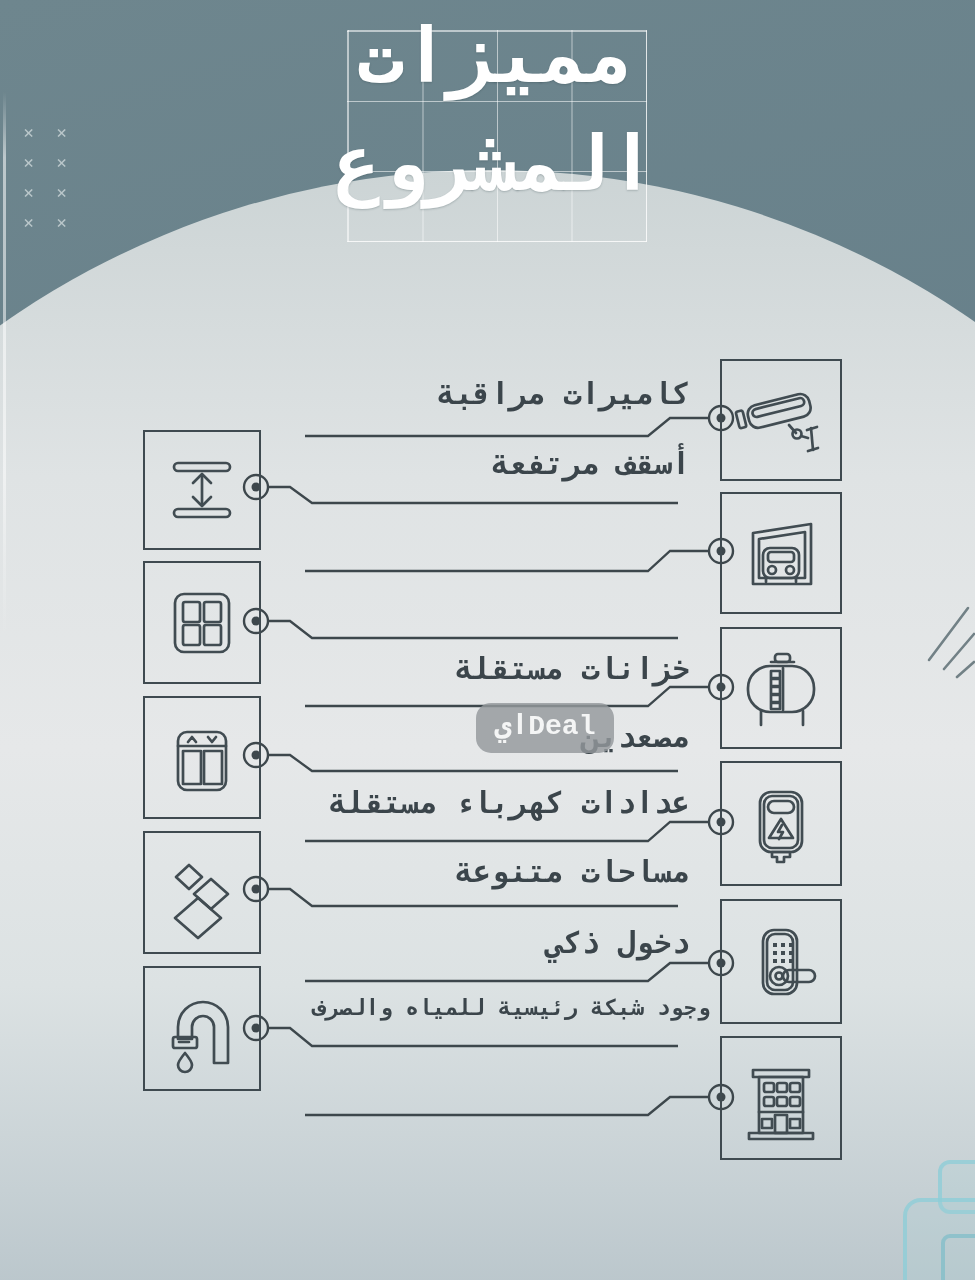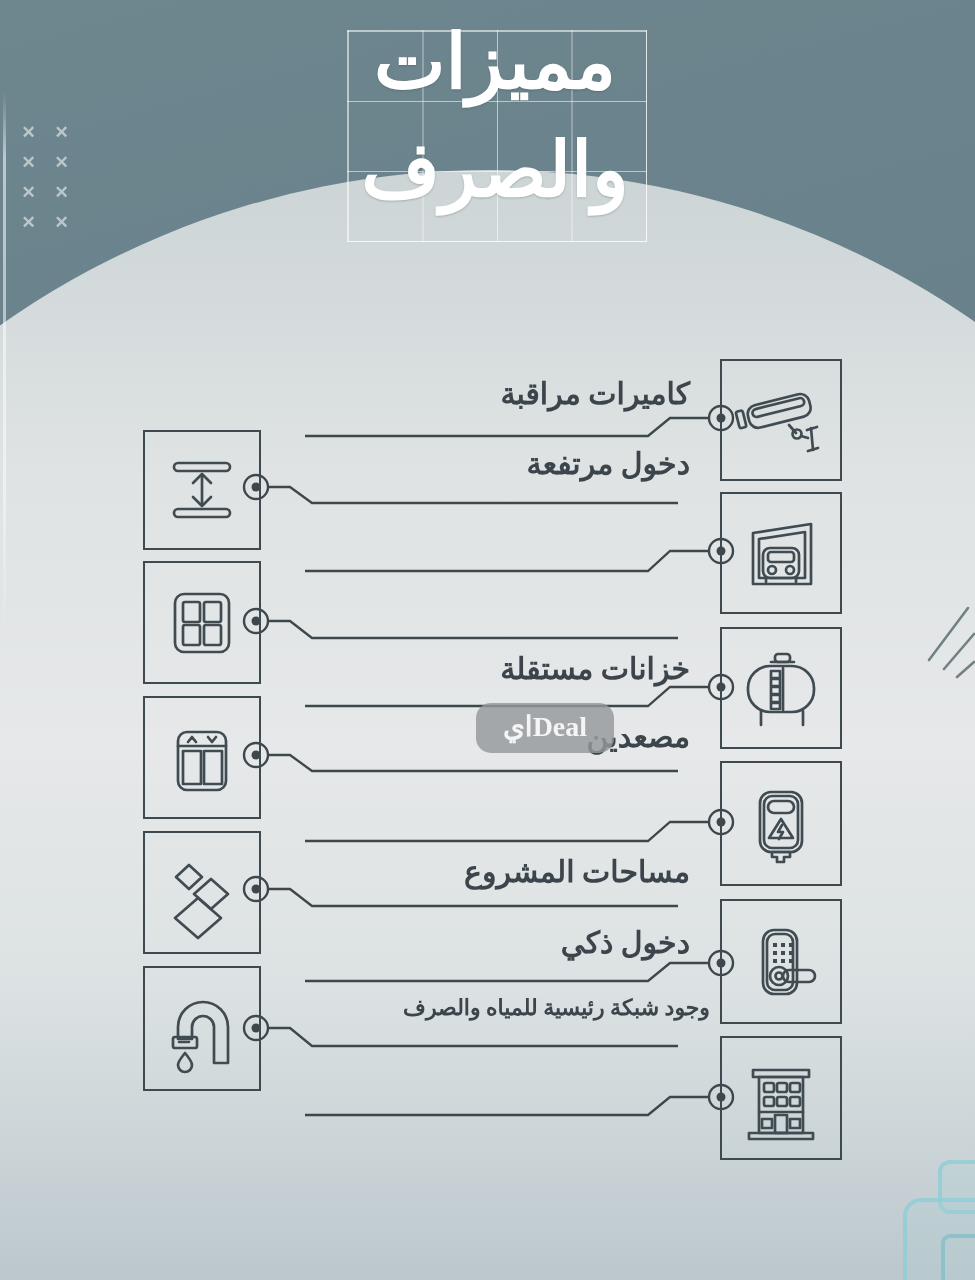--- a/index.html
+++ b/index.html
@@ -1,19 +1,19 @@
 <!DOCTYPE html>
 <html><head>
 <meta charset="utf-8">
 <style>
   html,body{margin:0;padding:0;}
   #page{
     position:relative; width:975px; height:1280px; overflow:hidden;
     background:linear-gradient(165deg,#6e868e 0%,#67808a 45%,#5d767f 100%);
-    font-family:Liberation Serif, serif;
+    font-family:Liberation Mono, monospace;
   }
   
   #dome{
     position:absolute; left:-360px; top:170px; width:1700px; height:1700px;
     border-radius:50%;
     background:linear-gradient(180deg,#ccd4d5 0%,#dfe3e4 18%,#e6e8e9 34%,#dce2e3 48%,#c6d0d4 60%,#aebcc3 72%,#9fb0b9 100%);
   }
   
   #title-grid{
     position:absolute; left:347px; top:30px; width:298px; height:210px;
@@ -77,21 +77,21 @@
   #deco-inner{left:941px; top:1234px; width:50px; height:50px; border-radius:9px; border-color:rgba(120,188,200,.65); background:transparent;}
 </style>
 </head>
 <body>
 
 <div id="page">
 
   <div id="dome"></div>
 
   <div id="title-grid"></div>
-  <div id="title"><span>مميزات</span><br><span>والصرف</span></div>
+  <div id="title"><span>مميزات</span><br><span>المشروع</span></div>
 
   <div id="x-grid">
     <span>✕</span>
       <span>✕</span>
     <span>✕</span>
       <span>✕</span>
     <span>✕</span>
       <span>✕</span>
     <span>✕</span>
       <span>✕</span>
@@ -128,24 +128,25 @@
       <circle class="ring-dot" cx="721" cy="963" r="4.5"></circle>
     <polyline class="wire" points="678,1046 312,1046 290,1028 268,1028"></polyline>
       <circle class="ring" cx="256" cy="1028" r="12"></circle>
       <circle class="ring-dot" cx="256" cy="1028" r="4.5"></circle>
     <polyline class="wire" points="305,1115 648,1115 670,1097 709,1097"></polyline>
       <circle class="ring" cx="721" cy="1097" r="12"></circle>
       <circle class="ring-dot" cx="721" cy="1097" r="4.5"></circle>
   </svg>
 
   <div class="label" style="top:376px">كاميرات مراقبة</div>
-  <div class="label" style="top:446px">دخول مرتفعة</div>
+  <div class="label" style="top:446px">أسقف مرتفعة</div>
   <div class="label" style="top:719px">مصعدين</div>
   <div class="label" style="top:651px">خزانات مستقلة</div>
-  <div class="label" style="top:854px">مساحات المشروع</div>
+  <div class="label" style="top:785px">عدادات كهرباء مستقلة</div>
+  <div class="label" style="top:854px">مساحات متنوعة</div>
   <div class="label" style="top:925px">دخول ذكي</div>
   <div class="label small" style="top:995px">وجود شبكة رئيسية للمياه والصرف</div>
 
   <div class="icon-box" style="left:720px;top:359px;width:118px;height:118px">
     <svg width="100" height="100" viewBox="0 0 100 100">
       <g transform="rotate(-14 50 42)">
         <rect x="17" y="29" width="63" height="23" rx="9"></rect>
         <rect x="22" y="33" width="53" height="8" rx="4"></rect>
         <rect x="6" y="31" width="7" height="17" rx="2"></rect>
       </g>

